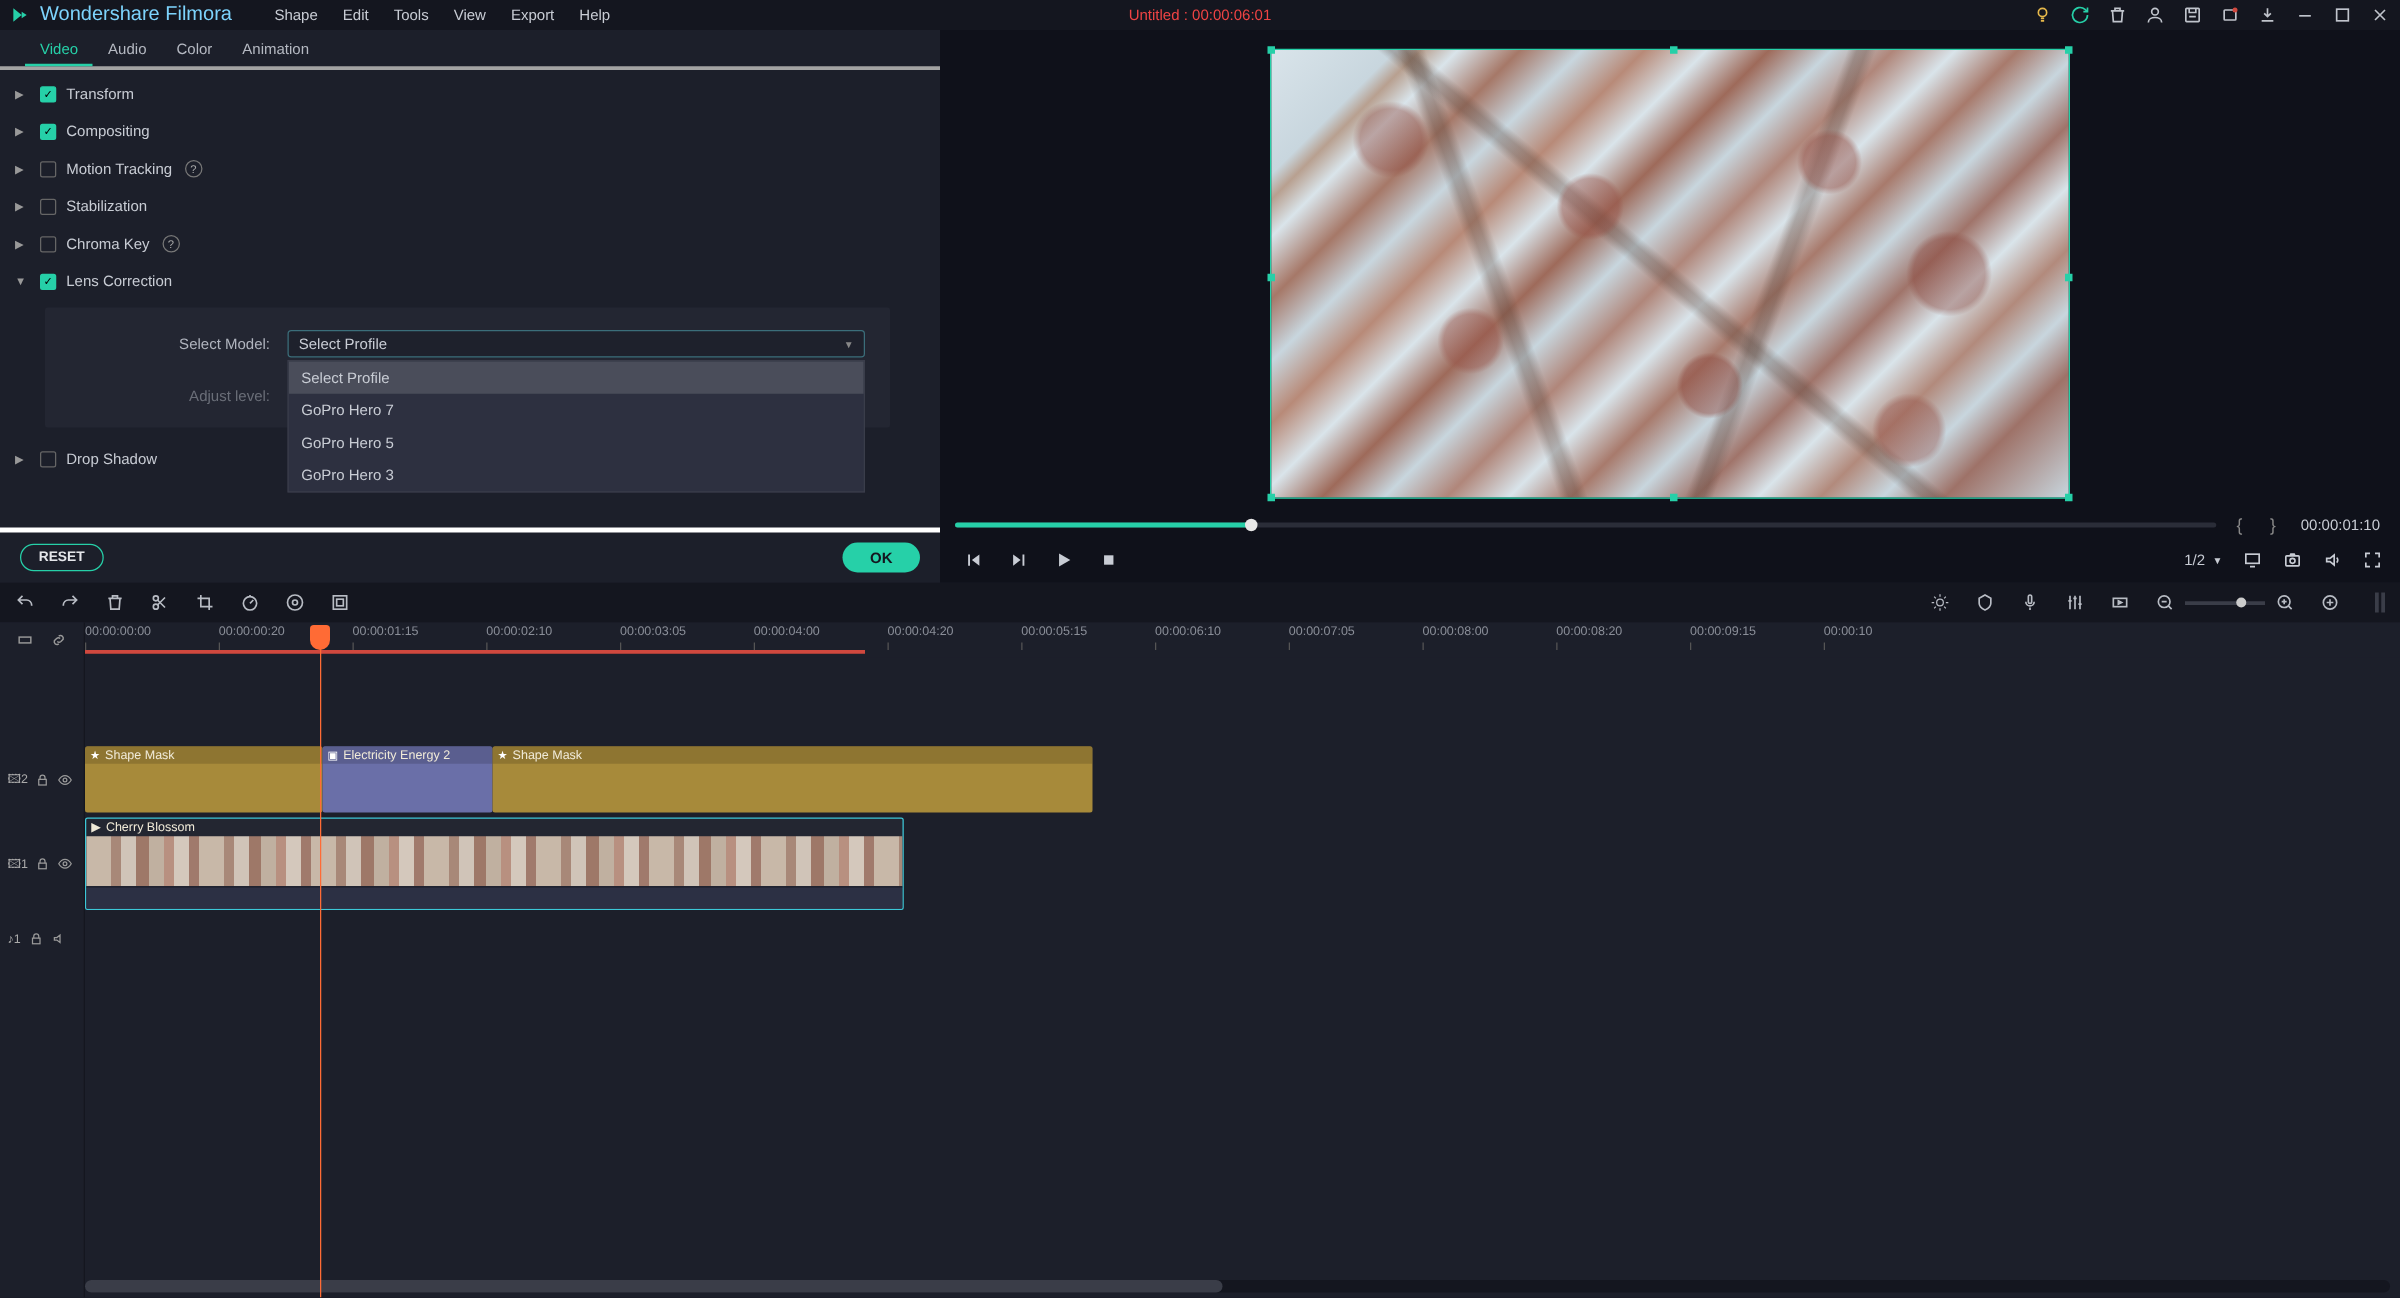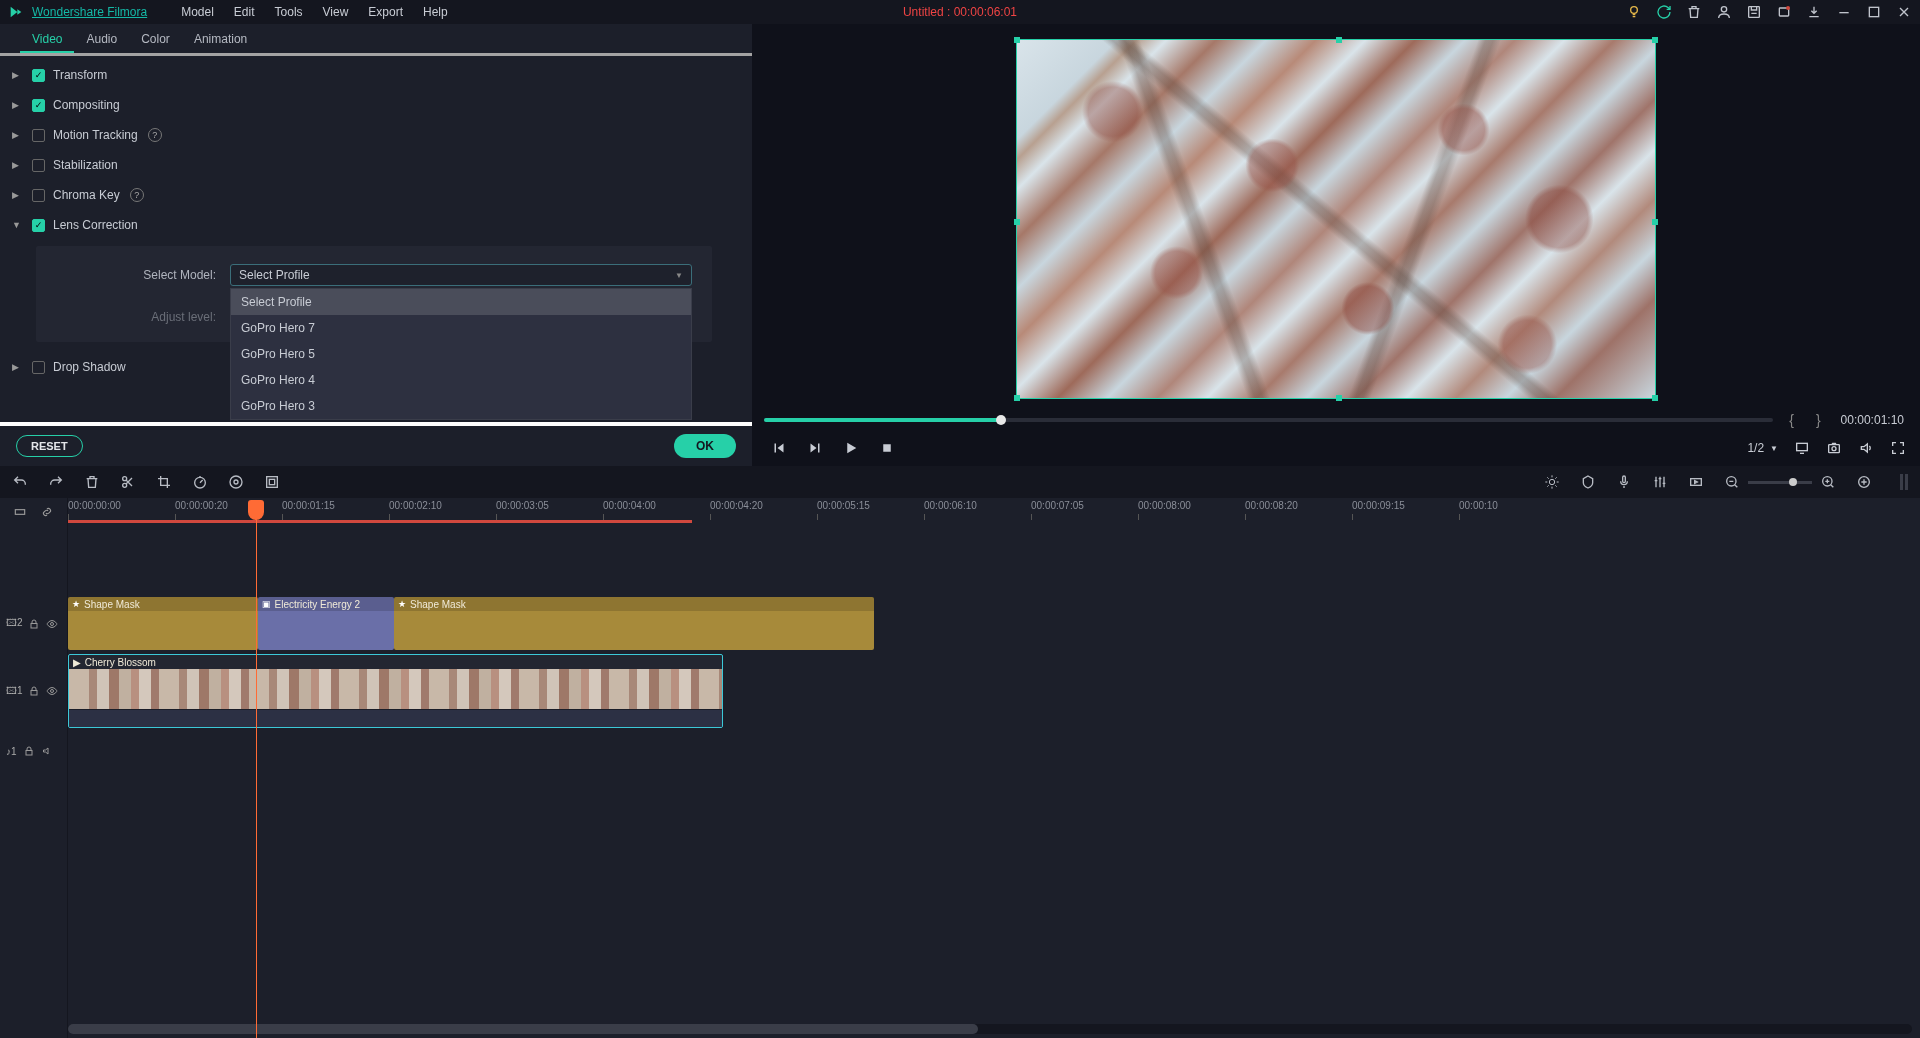--- a/index.html
+++ b/index.html
@@ -1,21 +1,21 @@
 <!DOCTYPE html>
 <html><head>
 <meta charset="utf-8">
 <style>
 * { margin: 0; padding: 0; box-sizing: border-box; font-family: -apple-system, "Segoe UI", Arial, sans-serif; user-select: none; }
 html, body { width: 1920px; height: 1038px; background: #1a1d28; color: #c0c4cc; overflow: hidden; font-size: 13px; }
 
 
 .titlebar { height: 24px; background: #14161f; display: flex; align-items: center; padding: 0 8px; }
 .titlebar .logo { width: 16px; height: 16px; margin-right: 8px; color: #26d0a8; }
-.titlebar .app-name { color: #14b8a6; font-size: 12px; text-decoration: underline; }
+.titlebar .app-name { color: #7dd3fc; font-size: 16px; }
 .titlebar .menus { display: flex; margin-left: 24px; gap: 0; }
 .titlebar .menus span { padding: 4px 10px; font-size: 12px; color: #c8ccd4; cursor: pointer; }
 .titlebar .center-title { position: absolute; left: 50%; transform: translateX(-50%); font-size: 12px; color: #ef4444; }
 .titlebar .right-icons { margin-left: auto; display: flex; gap: 14px; align-items: center; }
 .titlebar .right-icons .ico { width: 16px; height: 16px; color: #c0c4cc; cursor: pointer; display: flex; align-items: center; justify-content: center; }
 .titlebar .right-icons .ico.gold { color: #e6b84a; }
 .titlebar .right-icons .ico.teal { color: #26d0a8; }
 
 
 .main { display: flex; height: 442px; }
@@ -134,21 +134,21 @@
 <body>
 
 <div class="titlebar">
   <span class="logo">
       <svg viewBox="0 0 24 24">
         <path fill="currentColor" d="M4 4l10 8-10 8zM14 8l6 4-6 4z"></path>
       </svg>
     </span>
   <span class="app-name">Wondershare Filmora</span>
   <div class="menus">
-    <span>Model</span>
+    <span>Shape</span>
     <span>Edit</span>
     <span>Tools</span>
     <span>View</span>
     <span>Export</span>
     <span>Help</span>
   </div>
   <span class="center-title">Untitled : 00:00:06:01</span>
   <div class="right-icons">
     <span class="ico gold">
         <svg viewBox="0 0 24 24" fill="none" stroke="currentColor" stroke-width="2">
@@ -254,21 +254,20 @@
         <div class="lens-row">
           <label>Select Model:</label>
           <div class="select-box">
             <span>Select Profile</span>
             <span class="chev">▼</span>
           </div>
           <div class="dropdown">
             <div class="opt hl">Select Profile</div>
             <div class="opt">GoPro Hero 7</div>
             <div class="opt">GoPro Hero 5</div>
-            <div class="opt">GoPro Hero 4</div>
             <div class="opt">GoPro Hero 3</div>
 
           </div>
         </div>
         <div class="lens-row" style="margin-bottom:0;">
           <label class="dim">Adjust level:</label>
         </div>
       </div>
       <div class="section">
         <span class="caret">▶</span>

